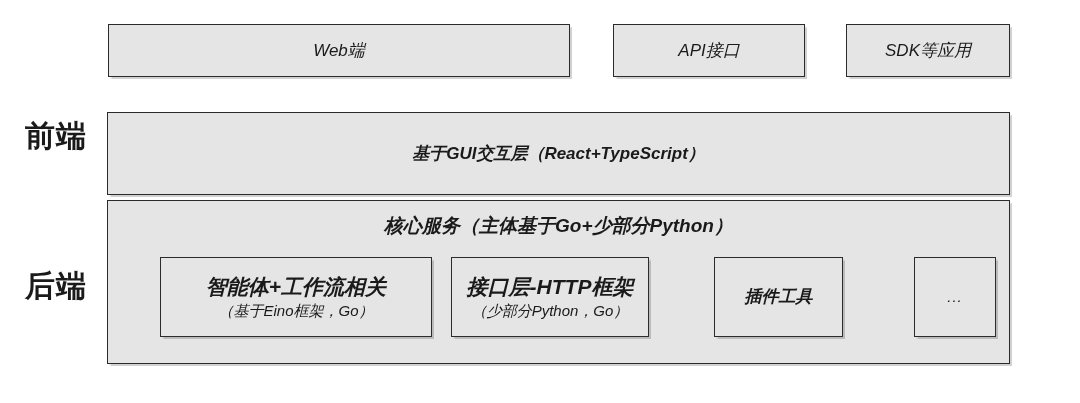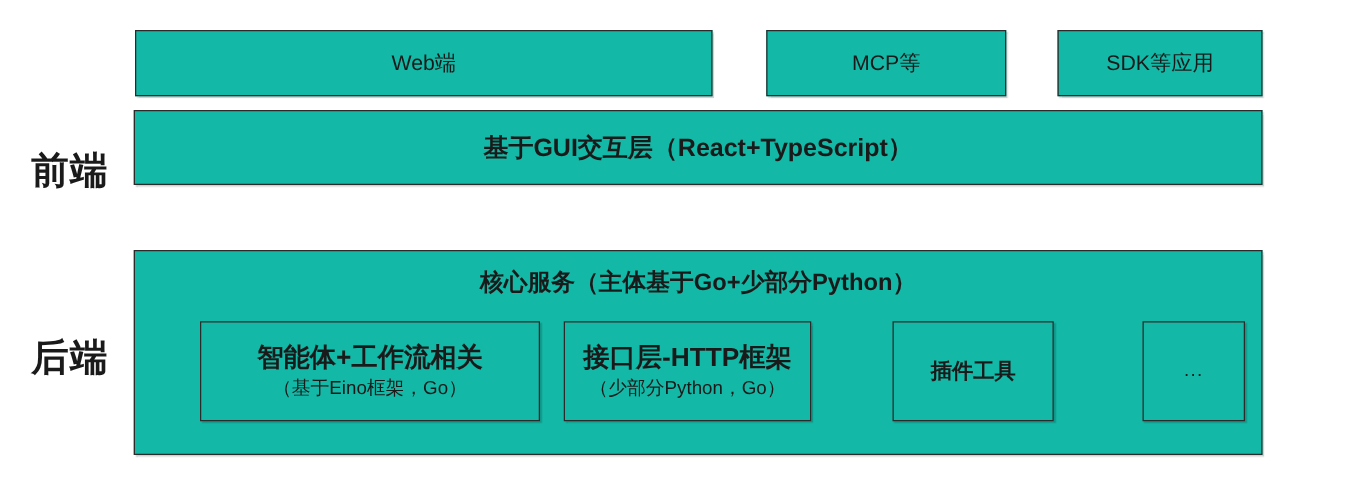--- a/index.html
+++ b/index.html
@@ -10,47 +10,48 @@
   }
   .canvas {
     position: relative;
     width: 1080px;
     height: 403px;
     background: #ffffff;
     overflow: hidden;
   }
   .box {
     position: absolute;
-    background: #14b8a6;
+    background: #e5e5e5;
     border: 1.5px solid #2b2b2b;
     box-shadow: 1.5px 1.5px 1px rgba(0,0,0,0.18);
     display: flex;
     flex-direction: column;
     align-items: center;
     justify-content: center;
     text-align: center;
+    font-style: italic;
   }
   .side-label {
     position: absolute;
     left: 25px;
     width: 60px;
     font-size: 30px;
     font-weight: bold;
     letter-spacing: 1px;
     white-space: nowrap;
   }
   
   .top-box { top: 24px; height: 53px; font-size: 17px; }
   .top-box.web { left: 108px; width: 462px; }
   .top-box.api { left: 613px; width: 192px; }
   .top-box.sdk { left: 846px; width: 164px; }
   
   .frontend-box {
-    top: 88px; left: 107px; width: 903px; height: 60px;
-    font-size: 20px; font-weight: bold;
+    top: 112px; left: 107px; width: 903px; height: 83px;
+    font-size: 17px; font-weight: bold;
   }
   
   .backend-box {
     top: 200px; left: 107px; width: 903px; height: 164px;
     justify-content: flex-start;
   }
   .backend-title {
     margin-top: 12px;
     font-size: 19px;
     font-weight: bold;
@@ -77,21 +78,21 @@
 <body>
 
 <div class="canvas">
 
   <div class="side-label label-frontend">前端</div>
 
   <div class="side-label label-backend">后端</div>
 
   <div class="box top-box web">Web端</div>
 
-  <div class="box top-box api">MCP等</div>
+  <div class="box top-box api">API接口</div>
 
   <div class="box top-box sdk">SDK等应用</div>
 
   <div class="box frontend-box">基于GUI交互层（React+TypeScript）</div>
 
   <div class="box backend-box">
     <div class="backend-title">核心服务（主体基于Go+少部分Python）</div>
 
     <div class="box module m0">
       <div class="title">智能体+工作流相关</div>

